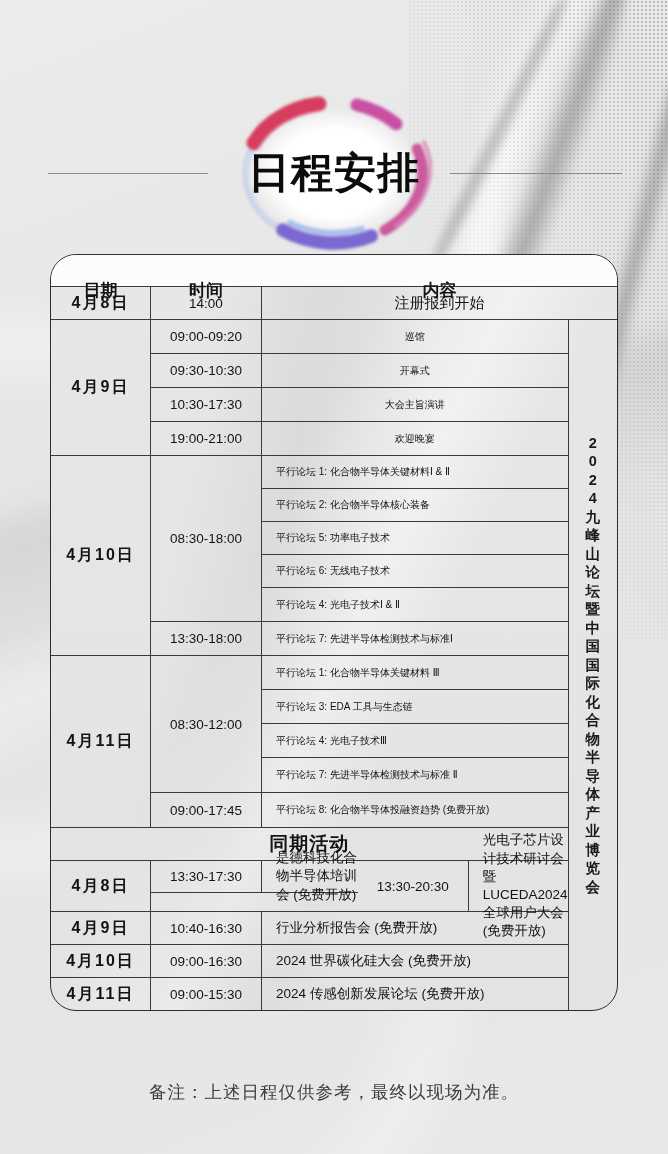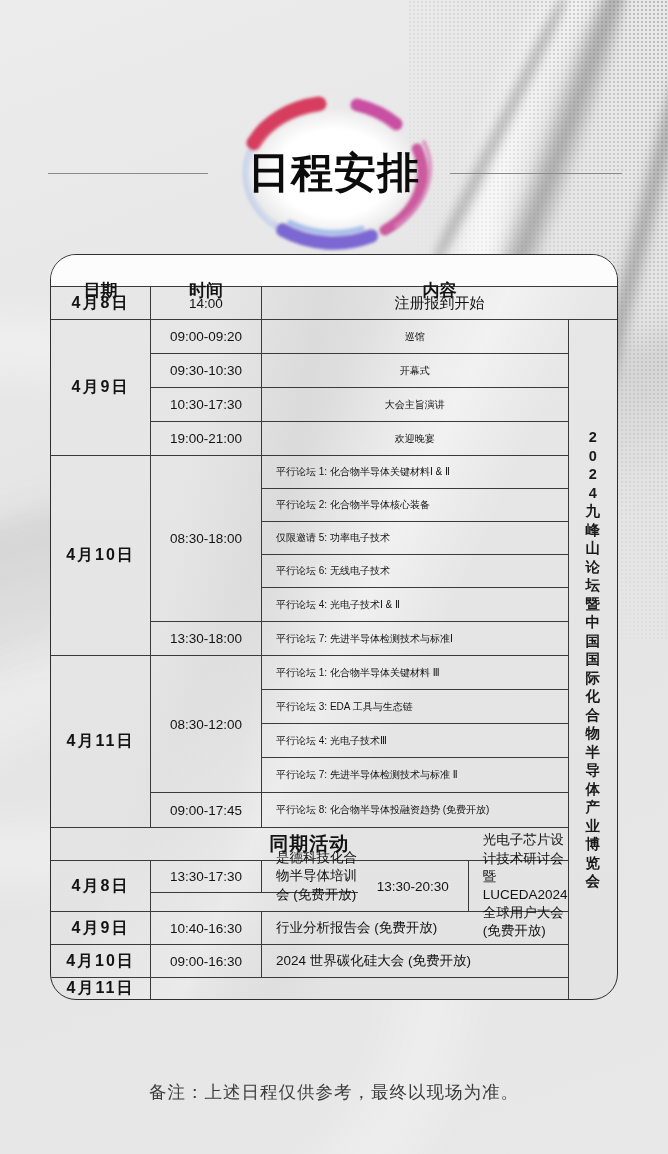--- a/index.html
+++ b/index.html
@@ -191,21 +191,21 @@
         </section>
 
         <section class="day-section s2">
           <div class="date-cell">4月10日</div>
           <div class="groups">
             <div class="group">
               <div class="time-cell">08:30-18:00</div>
               <div class="items">
                 <div class="item">平行论坛 1: 化合物半导体关键材料Ⅰ &amp; Ⅱ</div>
                 <div class="item">平行论坛 2: 化合物半导体核心装备</div>
-                <div class="item">仅限邀请 5: 功率电子技术</div>
+                <div class="item">平行论坛 5: 功率电子技术</div>
                 <div class="item">平行论坛 6: 无线电子技术</div>
                 <div class="item">平行论坛 4: 光电子技术Ⅰ &amp; Ⅱ</div>
               </div>
             </div>
             <div class="group">
               <div class="time-cell">13:30-18:00</div>
               <div class="items">
                   <div class="item">平行论坛 7: 先进半导体检测技术与标准Ⅰ</div>
                 </div>
             </div>
@@ -265,20 +265,26 @@
           <div class="c-rows">
             <div class="c-row">
               <div class="time-cell">09:00-16:30</div>
               <div class="c-content">2024 世界碳化硅大会 (免费开放)</div>
             </div>
           </div>
         </section>
 
         <section class="c-section last">
           <div class="date-cell">4月11日</div>
+          <div class="c-rows">
+            <div class="c-row">
+              <div class="time-cell">09:00-15:30</div>
+              <div class="c-content">2024 传感创新发展论坛 (免费开放)</div>
+            </div>
+          </div>
         </section>
 
       </div>
 
       <div class="side-col">
         <div class="side-banner">2024九峰山论坛暨中国国际化合物半导体产业博览会</div>
       </div>
     </div>
   </div>
 

